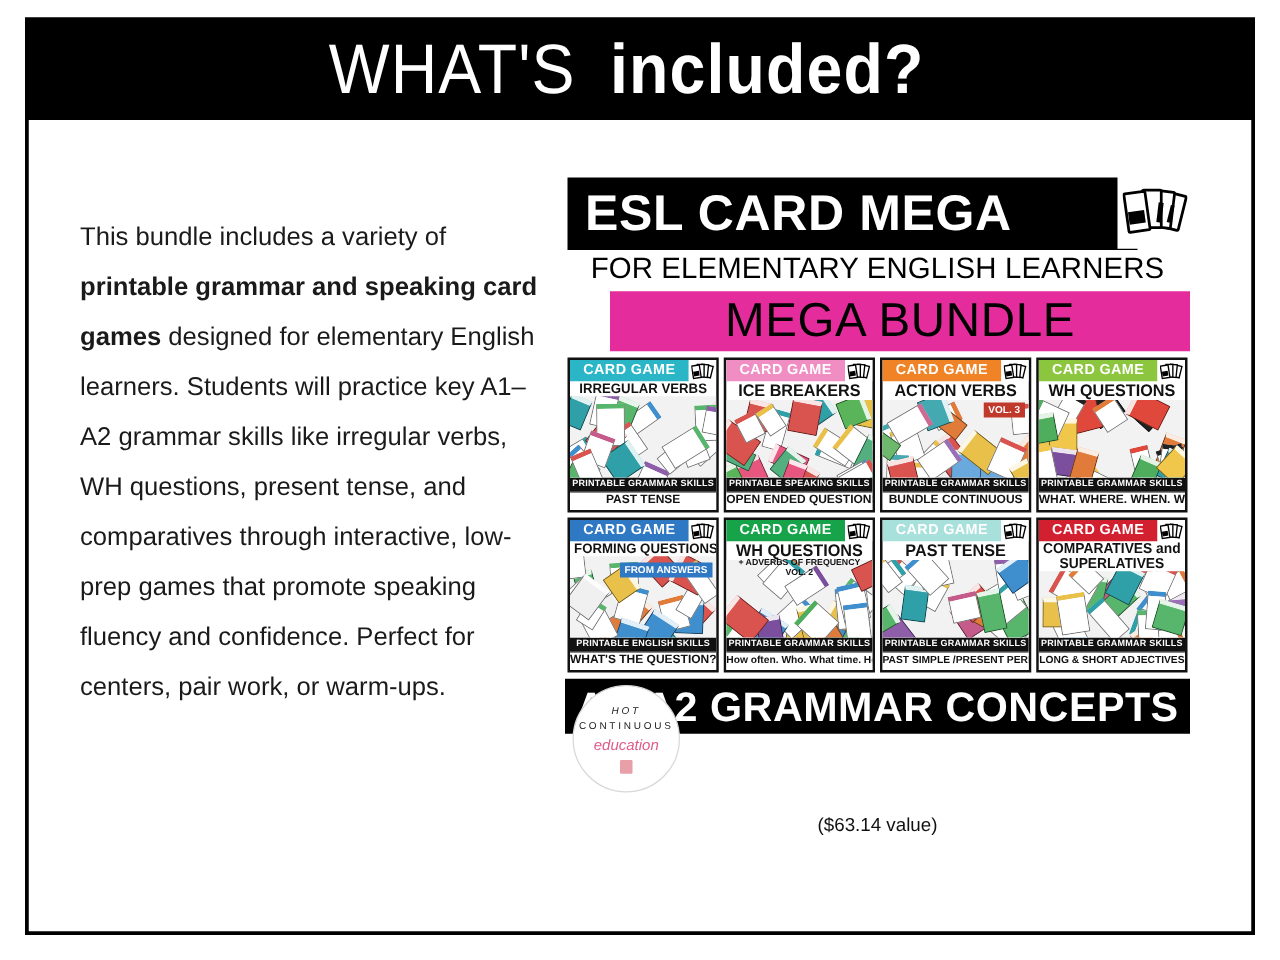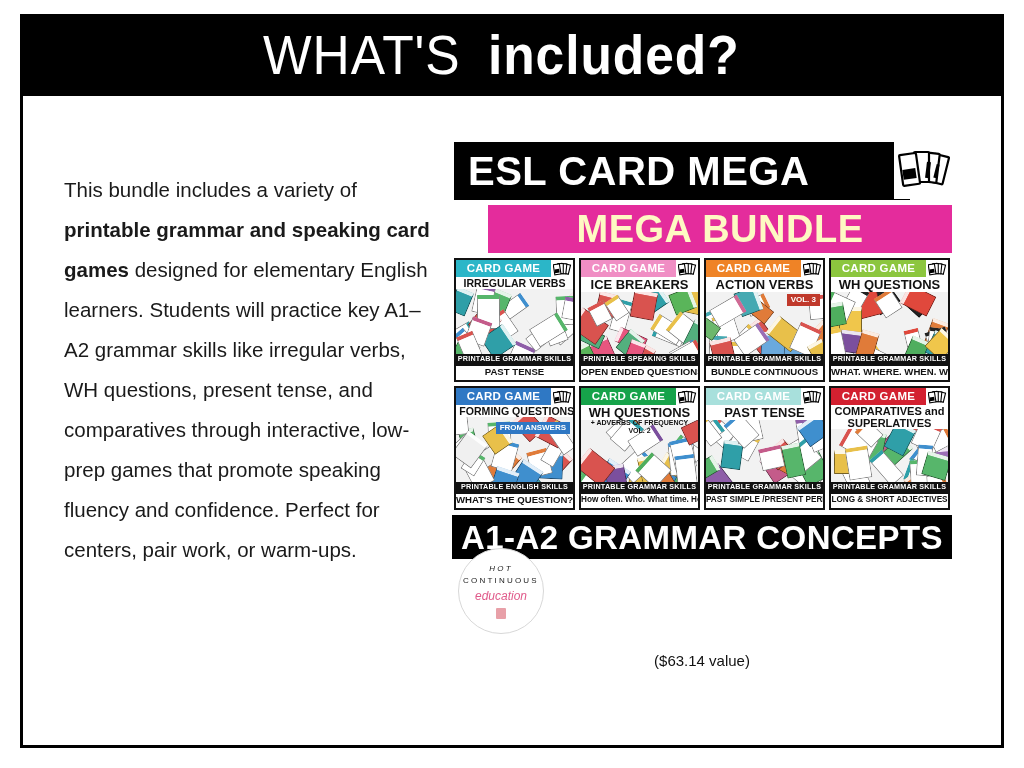--- a/index.html
+++ b/index.html
@@ -71,21 +71,21 @@
     margin-top:1px;white-space:nowrap;font-weight:400;
   }
 
   
   .mega-wrap{margin-top:5px;padding-left:36px;}
   .mega{
     background:#e42c9c;height:48px;display:flex;align-items:center;
     justify-content:center;
   }
   .mega-text{
-    color:#fef9c3;font-weight:bold;font-size:38px;letter-spacing:0.5px;
+    color:#000000;font-weight:normal;font-size:38px;letter-spacing:0.5px;
     white-space:nowrap;line-height:1;
   }
 
   
   .grid{
     margin-top:5px;display:grid;grid-template-columns:repeat(4,1fr);
     gap:4px;padding:0 2px;
   }
   .thumb{
     position:relative;border:2px solid #111;background:#fff;
@@ -188,20 +188,21 @@
           </g>
           <g fill="#000">
             <rect x="5" y="21" width="13" height="10" transform="rotate(-8 11 26)"></rect>
             <rect x="28" y="14" width="4" height="16" transform="rotate(7 30 22)"></rect>
             <rect x="37" y="16" width="3" height="14" transform="rotate(14 38 23)"></rect>
           </g>
         </svg>
       </span>
     </div>
 
+    <div class="subline">FOR ELEMENTARY ENGLISH LEARNERS</div>
 
     <div class="mega-wrap">
       <div class="mega">
         <span class="mega-text">MEGA BUNDLE</span>
       </div>
     </div>
 
     <div class="grid" id="grid">
         <div class="thumb">
           <div class="thumb-top">

